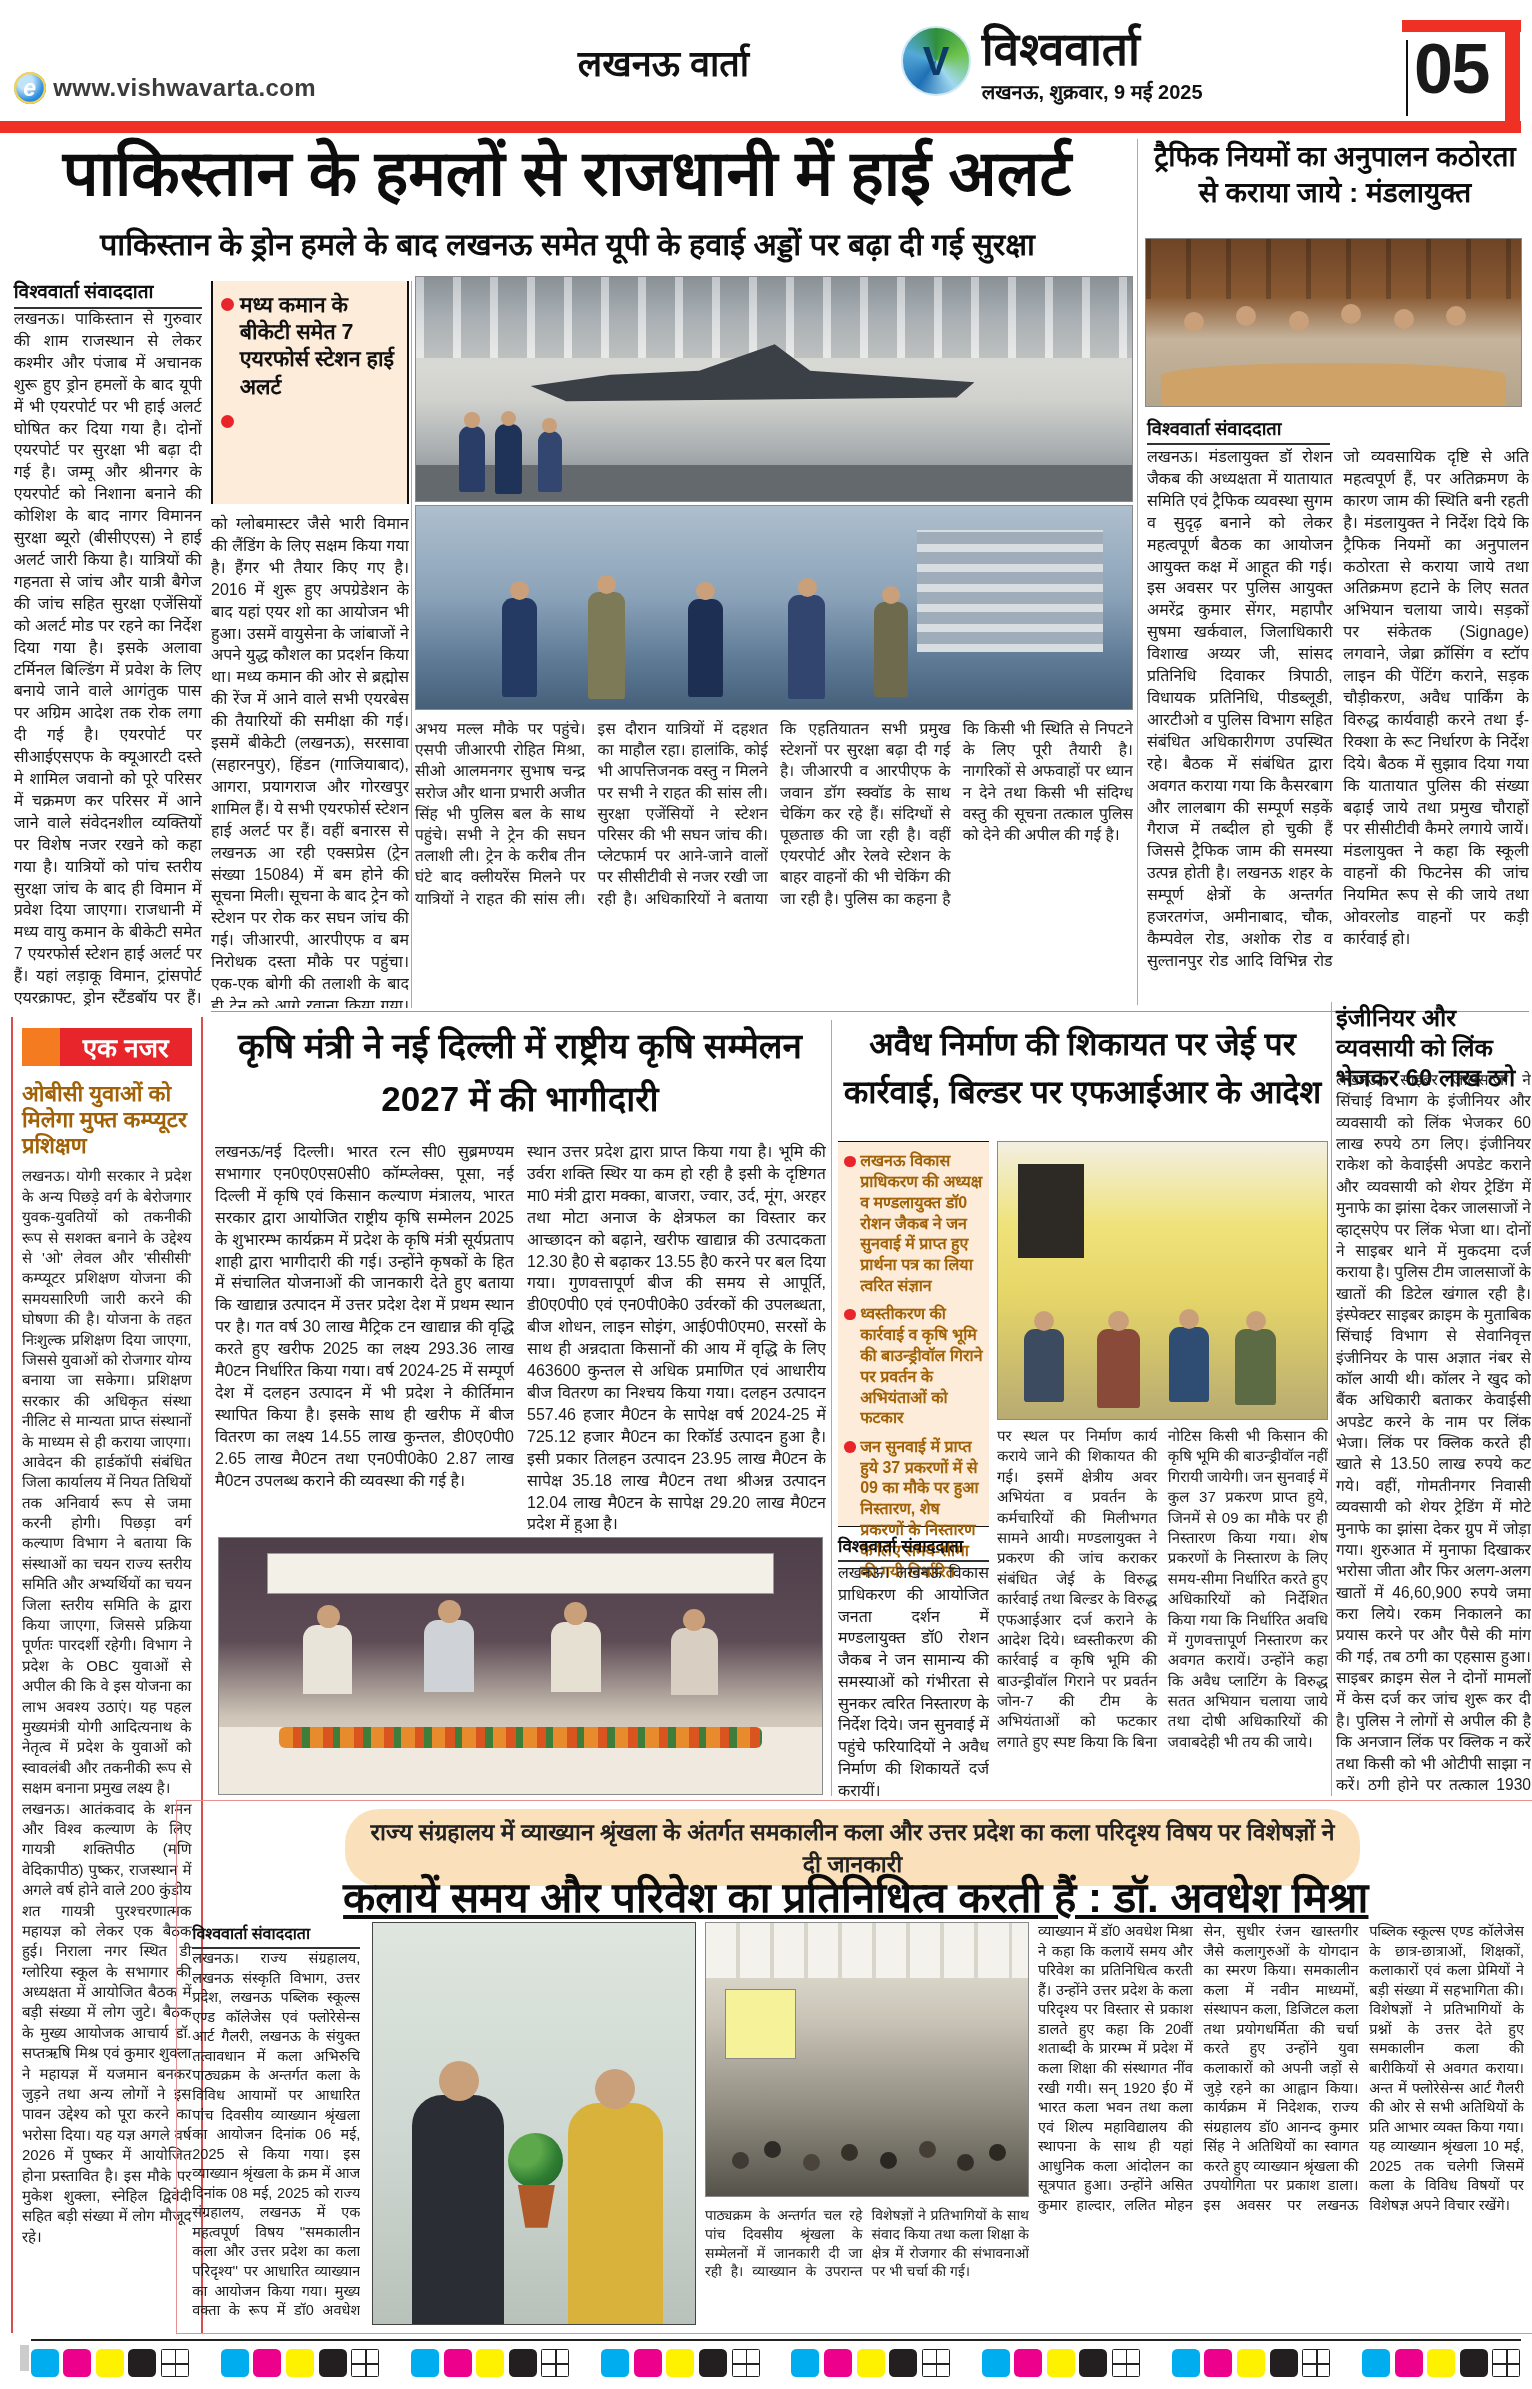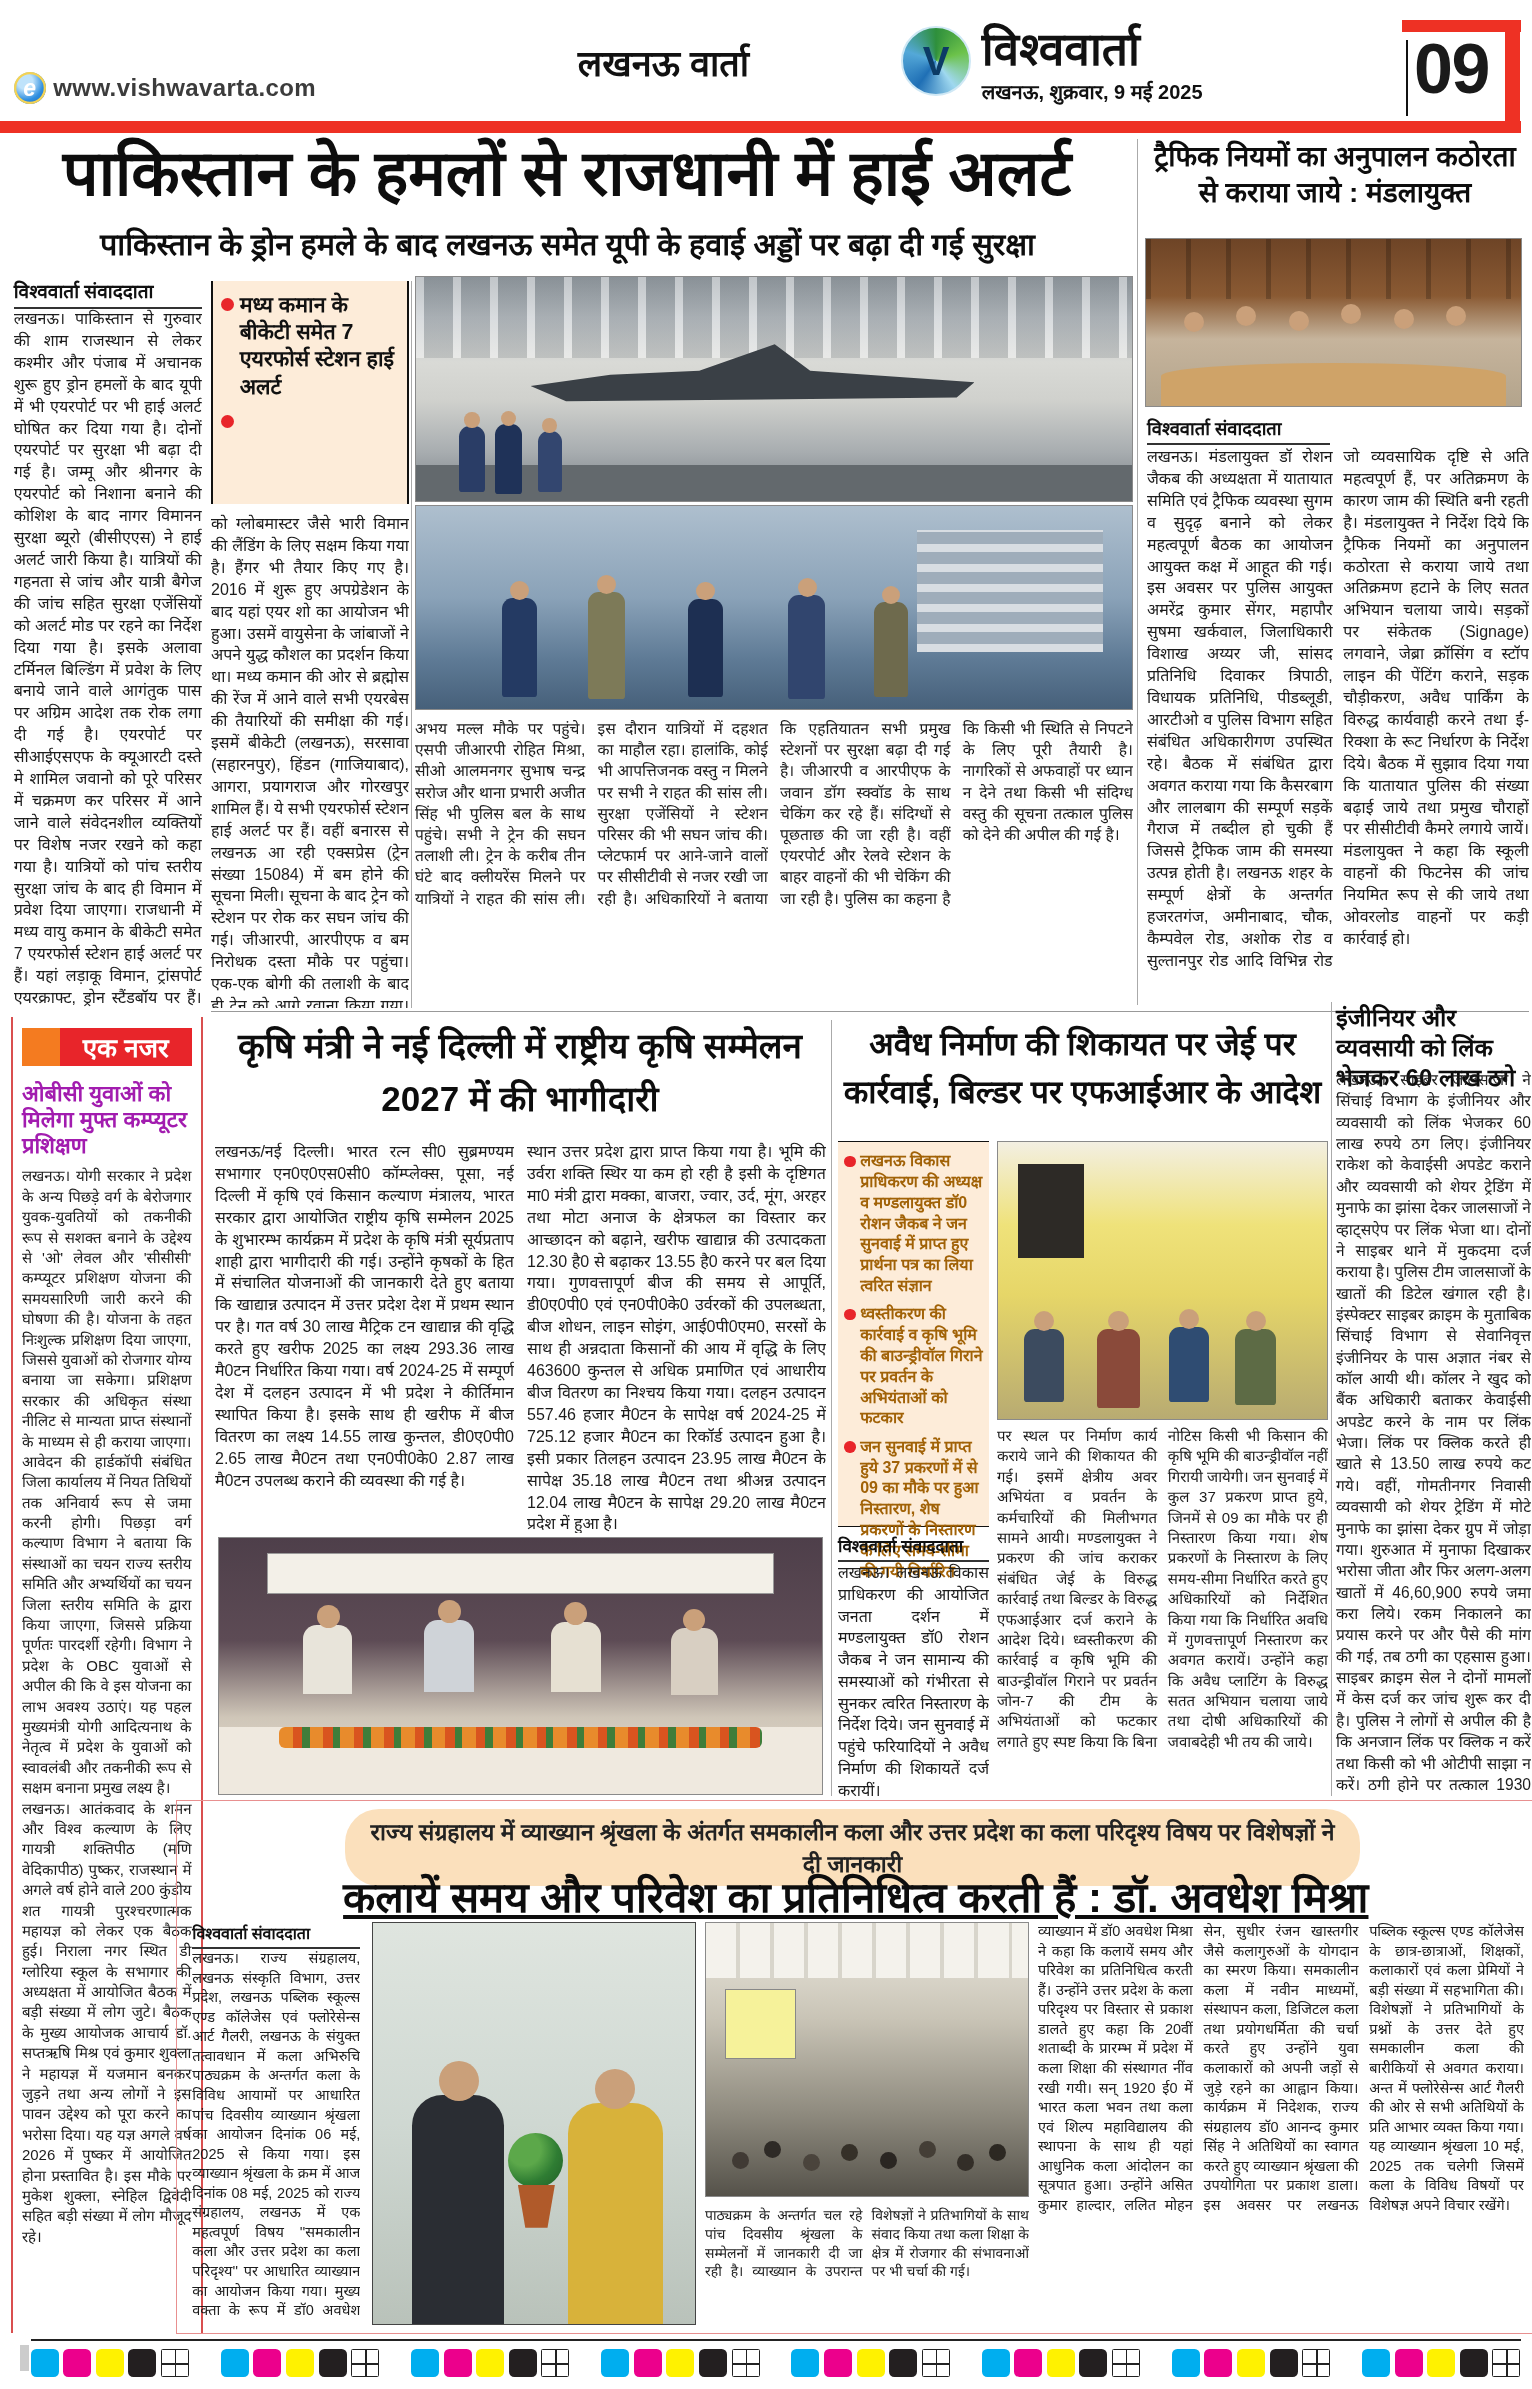--- a/index.html
+++ b/index.html
@@ -33,21 +33,21 @@
   .hl-item .hl-text { font-size:21.4px; font-weight:800; line-height:1.28; color:#111; }
   .ib-box { background:#fdecd9; border-top:1.5px solid #111; border-bottom:1.5px solid #111; padding:9.2px 6.1px; }
   .ib-item { display:flex; gap:4.6px; margin-bottom:7.6px; }
   .ib-item .dot { flex:0 0 11.5px; width:11.5px; height:11.5px; border-radius:50%; background:#e8252a; margin-top:4.6px; }
   .ib-item .ib-text { font-size:16px; font-weight:800; line-height:1.3; color:#a16207; }
   
   .eknazar { border-left:2.3px solid #d94f4f; border-right:2.3px solid #d94f4f; padding:7.6px 9.2px; overflow:hidden; }
   .en-banner { display:flex; height:38px; margin:3.1px 0 7.6px 0; }
   .en-banner .sq { width:38px; background:#f47b20; }
   .en-banner .bar { flex:1; background:#e8252a; color:#fff; font-size:26px; font-weight:900; display:flex; align-items:center; justify-content:center; }
-  .en-h { font-size:22px; font-weight:900; color:#a21caf; line-height:1.18; margin:15.3px 0 7.6px 0; }
+  .en-h { font-size:22px; font-weight:900; color:#a16207; line-height:1.18; margin:15.3px 0 7.6px 0; }
   .en-b { font-size:15px; line-height:1.36; text-align:justify; color:#1c1c1c; }
   
   .photo { position:absolute; overflow:hidden; border:0.8px solid #8a8a8a; }
   .ph-shape { position:absolute; }
   .figure { position:absolute; border-radius:10.7px 10.7px 3.1px 3.1px; }
   .head { position:absolute; border-radius:50%; background:#caa07a; }
   
   .lecture-box { border:1.5px solid #e89090; }
   .kicker { background:#fbe0bc; border-radius:34px; font-size:23px; font-weight:900; color:#222; text-align:center; padding:6.9px 15.3px; }
   .lecture-h { font-size:42px; font-weight:900; color:#0d0d0d; text-align:center; }
@@ -72,21 +72,21 @@
   <div class="abs brand-wrap" style="left:901px; top:26px;">
     <span class="brand-logo">V</span>
     <span>
       <div class="brand-name">विश्ववार्ता</div>
       <div class="brand-dateline">लखनऊ,  शुक्रवार, 9 मई 2025</div>
     </span>
   </div>
   <div class="abs red" style="left:1402px; top:20px; width:119px; height:12.2px;"></div>
   <div class="abs red" style="left:1505px; top:20px; width:15.3px; height:111px;"></div>
   <div class="abs" style="left:1406px; top:40px; width:2.3px; height:76px; background:#111;"></div>
-  <div class="abs page-number" style="left:1414px; top:34px;">09</div>
+  <div class="abs page-number" style="left:1414px; top:34px;">05</div>
   <div class="abs red" style="left:0; top:121px; width:1521px; height:11.5px;"></div>
 
   <div class="abs lead-h1" style="left:0; top:140px; width:1134px;">पाकिस्तान के हमलों से राजधानी में हाई अलर्ट</div>
   <div class="abs lead-h2" style="left:23px; top:227px; width:1089px;">पाकिस्तान के ड्रोन हमले के बाद लखनऊ समेत यूपी के हवाई अड्डों पर बढ़ा दी गई सुरक्षा</div>
 
   <div class="abs byline" style="left:13.7px; top:278px; width:188px; font-size:19px;">विश्ववार्ता संवाददाता</div>
   <div class="abs txt" style="left:13.7px; top:308px; width:188px; height:699px; font-size:16px; line-height:1.37;">लखनऊ। पाकिस्तान से गुरुवार की शाम राजस्थान से लेकर कश्मीर और पंजाब में अचानक शुरू हुए ड्रोन हमलों के बाद यूपी में भी एयरपोर्ट पर भी हाई अलर्ट घोषित कर दिया गया है। दोनों एयरपोर्ट पर सुरक्षा भी बढ़ा दी गई है। जम्मू और श्रीनगर के एयरपोर्ट को निशाना बनाने की कोशिश के बाद नागर विमानन सुरक्षा ब्यूरो (बीसीएएस) ने हाई अलर्ट जारी किया है। यात्रियों की गहनता से जांच और यात्री बैगेज की जांच सहित सुरक्षा एजेंसियों को अलर्ट मोड पर रहने का निर्देश दिया गया है। इसके अलावा टर्मिनल बिल्डिंग में प्रवेश के लिए बनाये जाने वाले आगंतुक पास पर अग्रिम आदेश तक रोक लगा दी गई है। एयरपोर्ट पर सीआईएसएफ के क्यूआरटी दस्ते मे शामिल जवानो को पूरे परिसर में चक्रमण कर परिसर में आने जाने वाले संवेदनशील व्यक्तियों पर विशेष नजर रखने को कहा गया है। यात्रियों को पांच स्तरीय सुरक्षा जांच के बाद ही विमान में प्रवेश दिया जाएगा। राजधानी में मध्य वायु कमान के बीकेटी समेत 7 एयरफोर्स स्टेशन हाई अलर्ट पर हैं। यहां लड़ाकू विमान, ट्रांसपोर्ट एयरक्राफ्ट, ड्रोन स्टैंडबॉय पर हैं। सैनिक भी रेडी हैं। सुरक्षा कारणों से इन एयरबेस की तैयारियों की समीक्षा की गई है। विशेष ध्यान बीकेटी (बख्शी का तालाब) एयरबेस पर दिया गया है। यहां फिलहाल फाइटर स्क्वॉड्रन की तैनाती नहीं है, लेकिन रनवे का अपग्रेडेशन पूरा हो चुका है। एयर शो का आयोजन भी किया जा चुका है। लखनऊ स्थित बीकेटी एयरबेस को आधुनिक बनाया गया है। नए रडार लगाए गए हैं। रनवे</div>
 
   <div class="abs hl-box" style="left:211px; top:281px; width:198px; height:223px;">
       <div class="hl-item">

